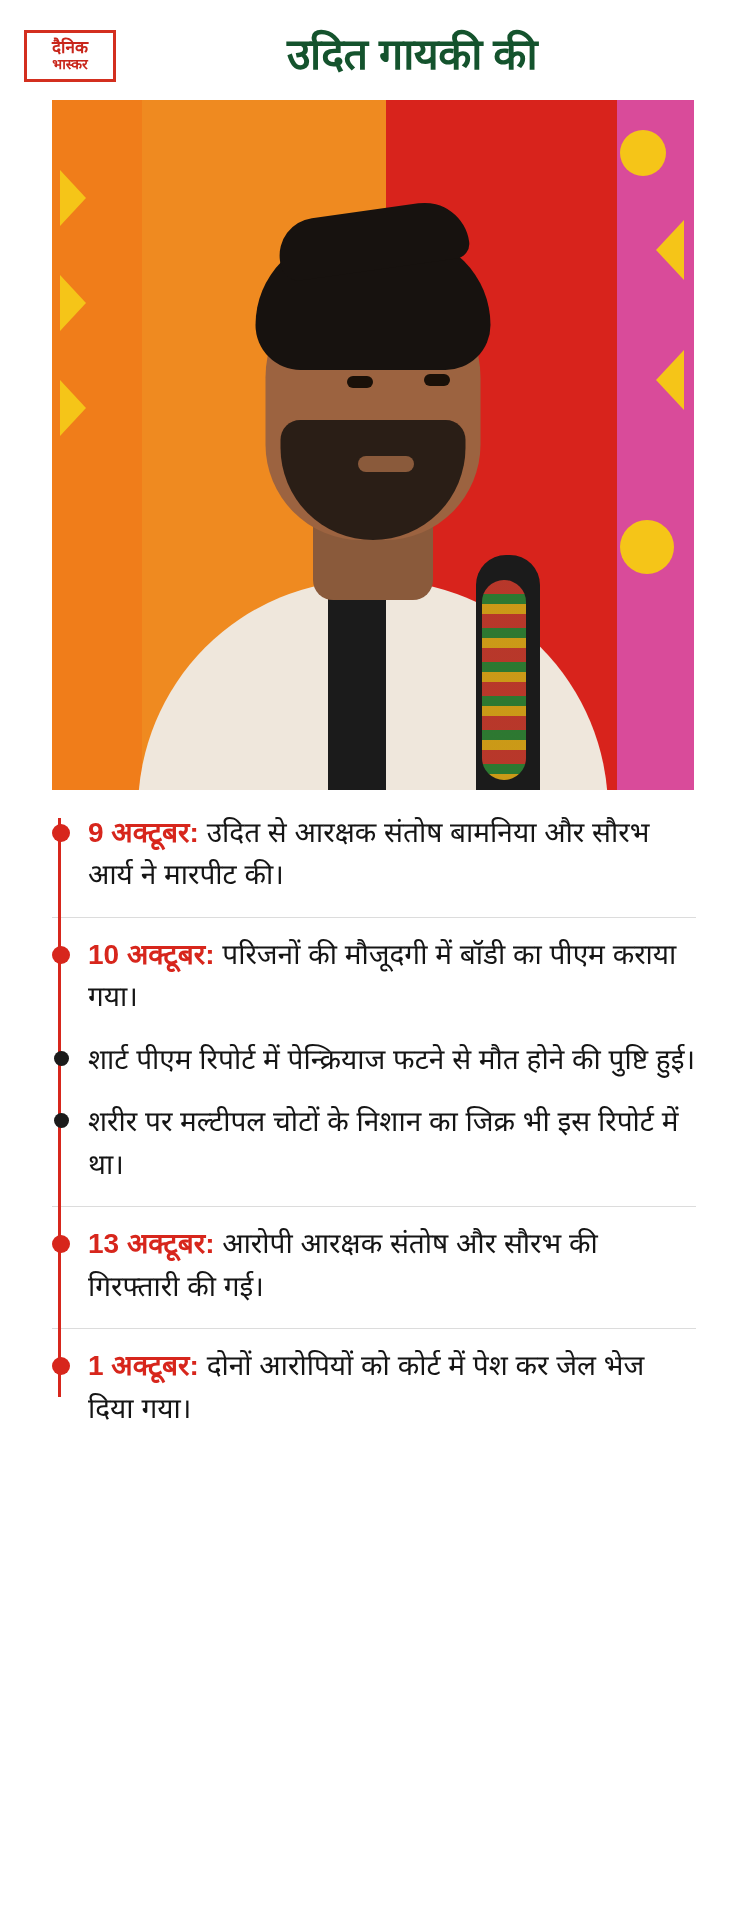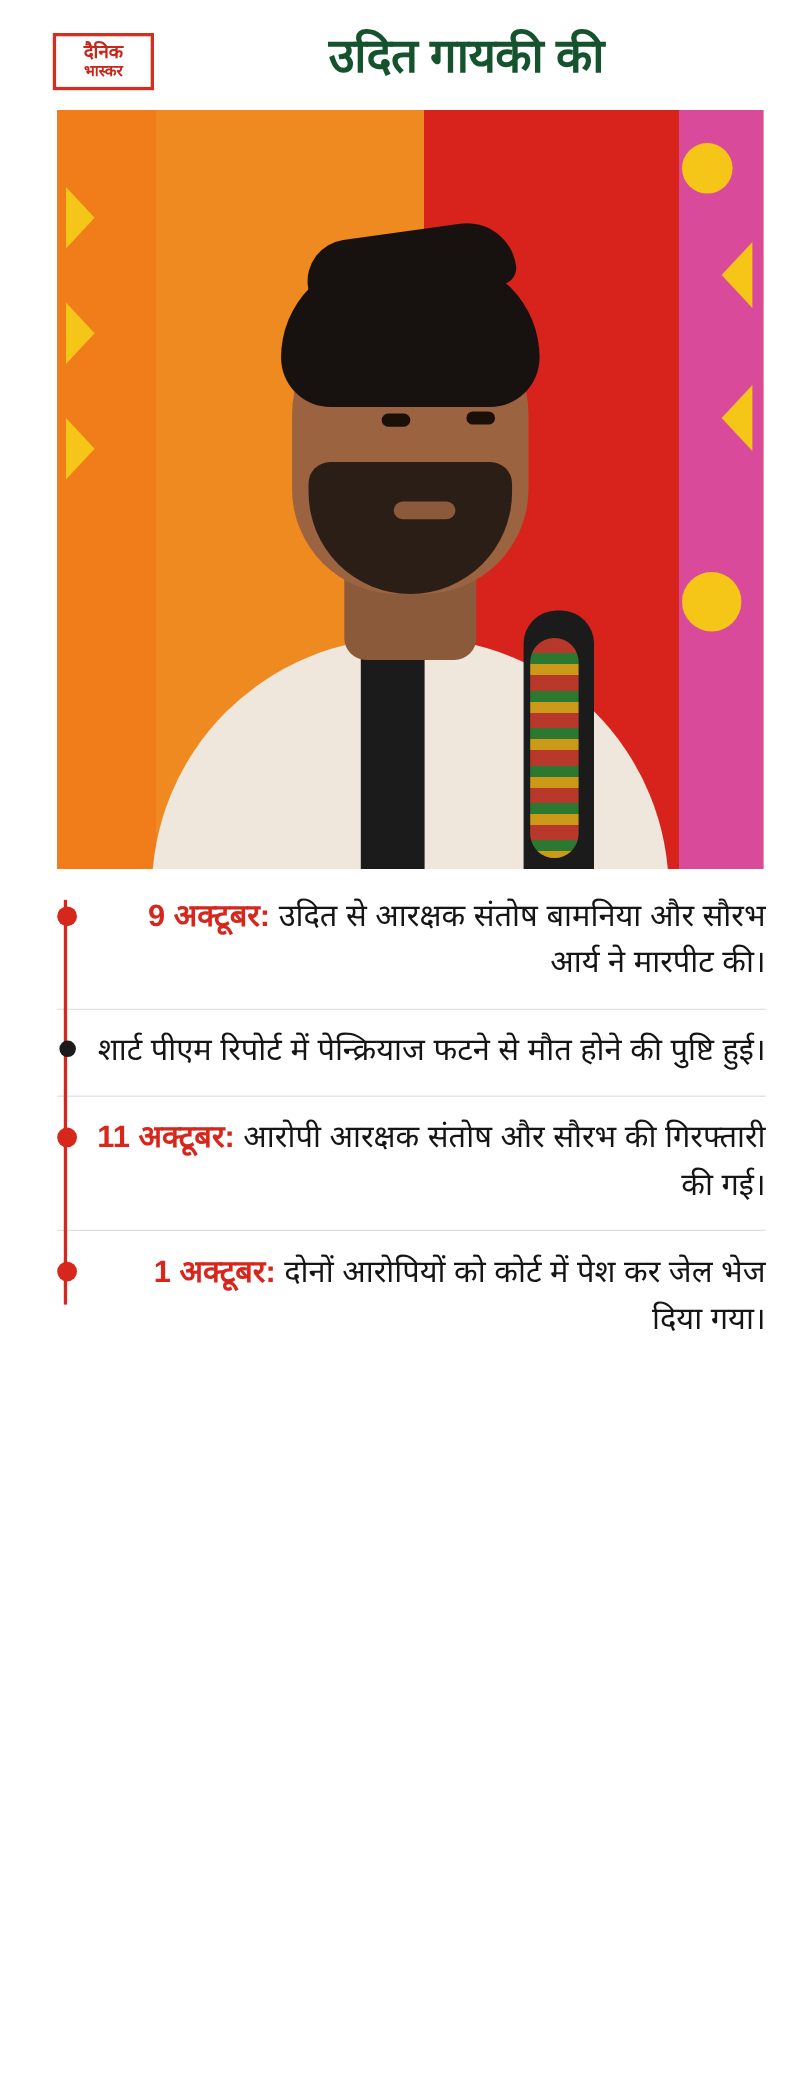--- a/index.html
+++ b/index.html
@@ -13,24 +13,23 @@
     position: relative;
     width: 730px;
     height: 1907px;
     background: #ffffff;
     overflow: hidden;
   }
 
   
   .header {
     display: flex;
-    align-items: center;
+    align-items: flex-end;
     padding: 22px 30px 0 24px;
     gap: 14px;
-    margin-left: 24px;
   }
   .logo {
     width: 92px;
     flex: 0 0 92px;
     border: 3px solid #d32f1f;
     padding: 6px 4px 7px 4px;
     text-align: center;
     line-height: 1.05;
     margin-top: 8px;
   }
@@ -152,21 +151,20 @@
   }
   .eye { position: absolute; width: 26px; height: 12px; background: #1a1008; border-radius: 8px; }
   .eye-l { left: 46%; bottom: 402px; }
   .eye-r { left: 58%; bottom: 404px; }
 
   
   .timeline {
     position: relative;
     margin: 22px 34px 0 52px;
     padding-left: 36px;
-    text-align: right;
   }
   .spine {
     position: absolute;
     left: 6px;
     top: 6px;
     bottom: 40px;
     width: 3px;
     background: #d7261c;
   }
   .item {
@@ -245,31 +243,39 @@
   <div class="timeline">
     <div class="spine"></div>
 
     <div class="item">
       <span class="dot red"></span>
       <p><span class="date">9 अक्टूबर:</span><span> उदित से आरक्षक संतोष बामनिया और सौरभ आर्य ने मारपीट की।</span></p>
     </div>
 
     <div class="sep"></div>
 
+    <div class="item">
+      <span class="dot red"></span>
+      <p><span class="date">10 अक्टूबर:</span><span> परिजनों की मौजूदगी में बॉडी का पीएम कराया गया।</span></p>
+    </div>
 
     <div class="item">
       <span class="dot dark"></span>
       <p><span>शार्ट पीएम रिपोर्ट में पेन्क्रियाज फटने से मौत होने की पुष्टि हुई।</span></p>
     </div>
 
+    <div class="item">
+      <span class="dot dark"></span>
+      <p><span>शरीर पर मल्टीपल चोटों के निशान का जिक्र भी इस रिपोर्ट में था।</span></p>
+    </div>
     <div class="sep"></div>
 
     <div class="item">
       <span class="dot red"></span>
-      <p><span class="date">11 अक्टूबर:</span><span> आरोपी आरक्षक संतोष और सौरभ की गिरफ्तारी की गई।</span></p>
+      <p><span class="date">13 अक्टूबर:</span><span> आरोपी आरक्षक संतोष और सौरभ की गिरफ्तारी की गई।</span></p>
     </div>
     <div class="sep"></div>
 
     <div class="item">
       <span class="dot red"></span>
       <p><span class="date">1 अक्टूबर:</span><span> दोनों आरोपियों को कोर्ट में पेश कर जेल भेज दिया गया।</span></p>
     </div>
   </div>
 
 </div>

